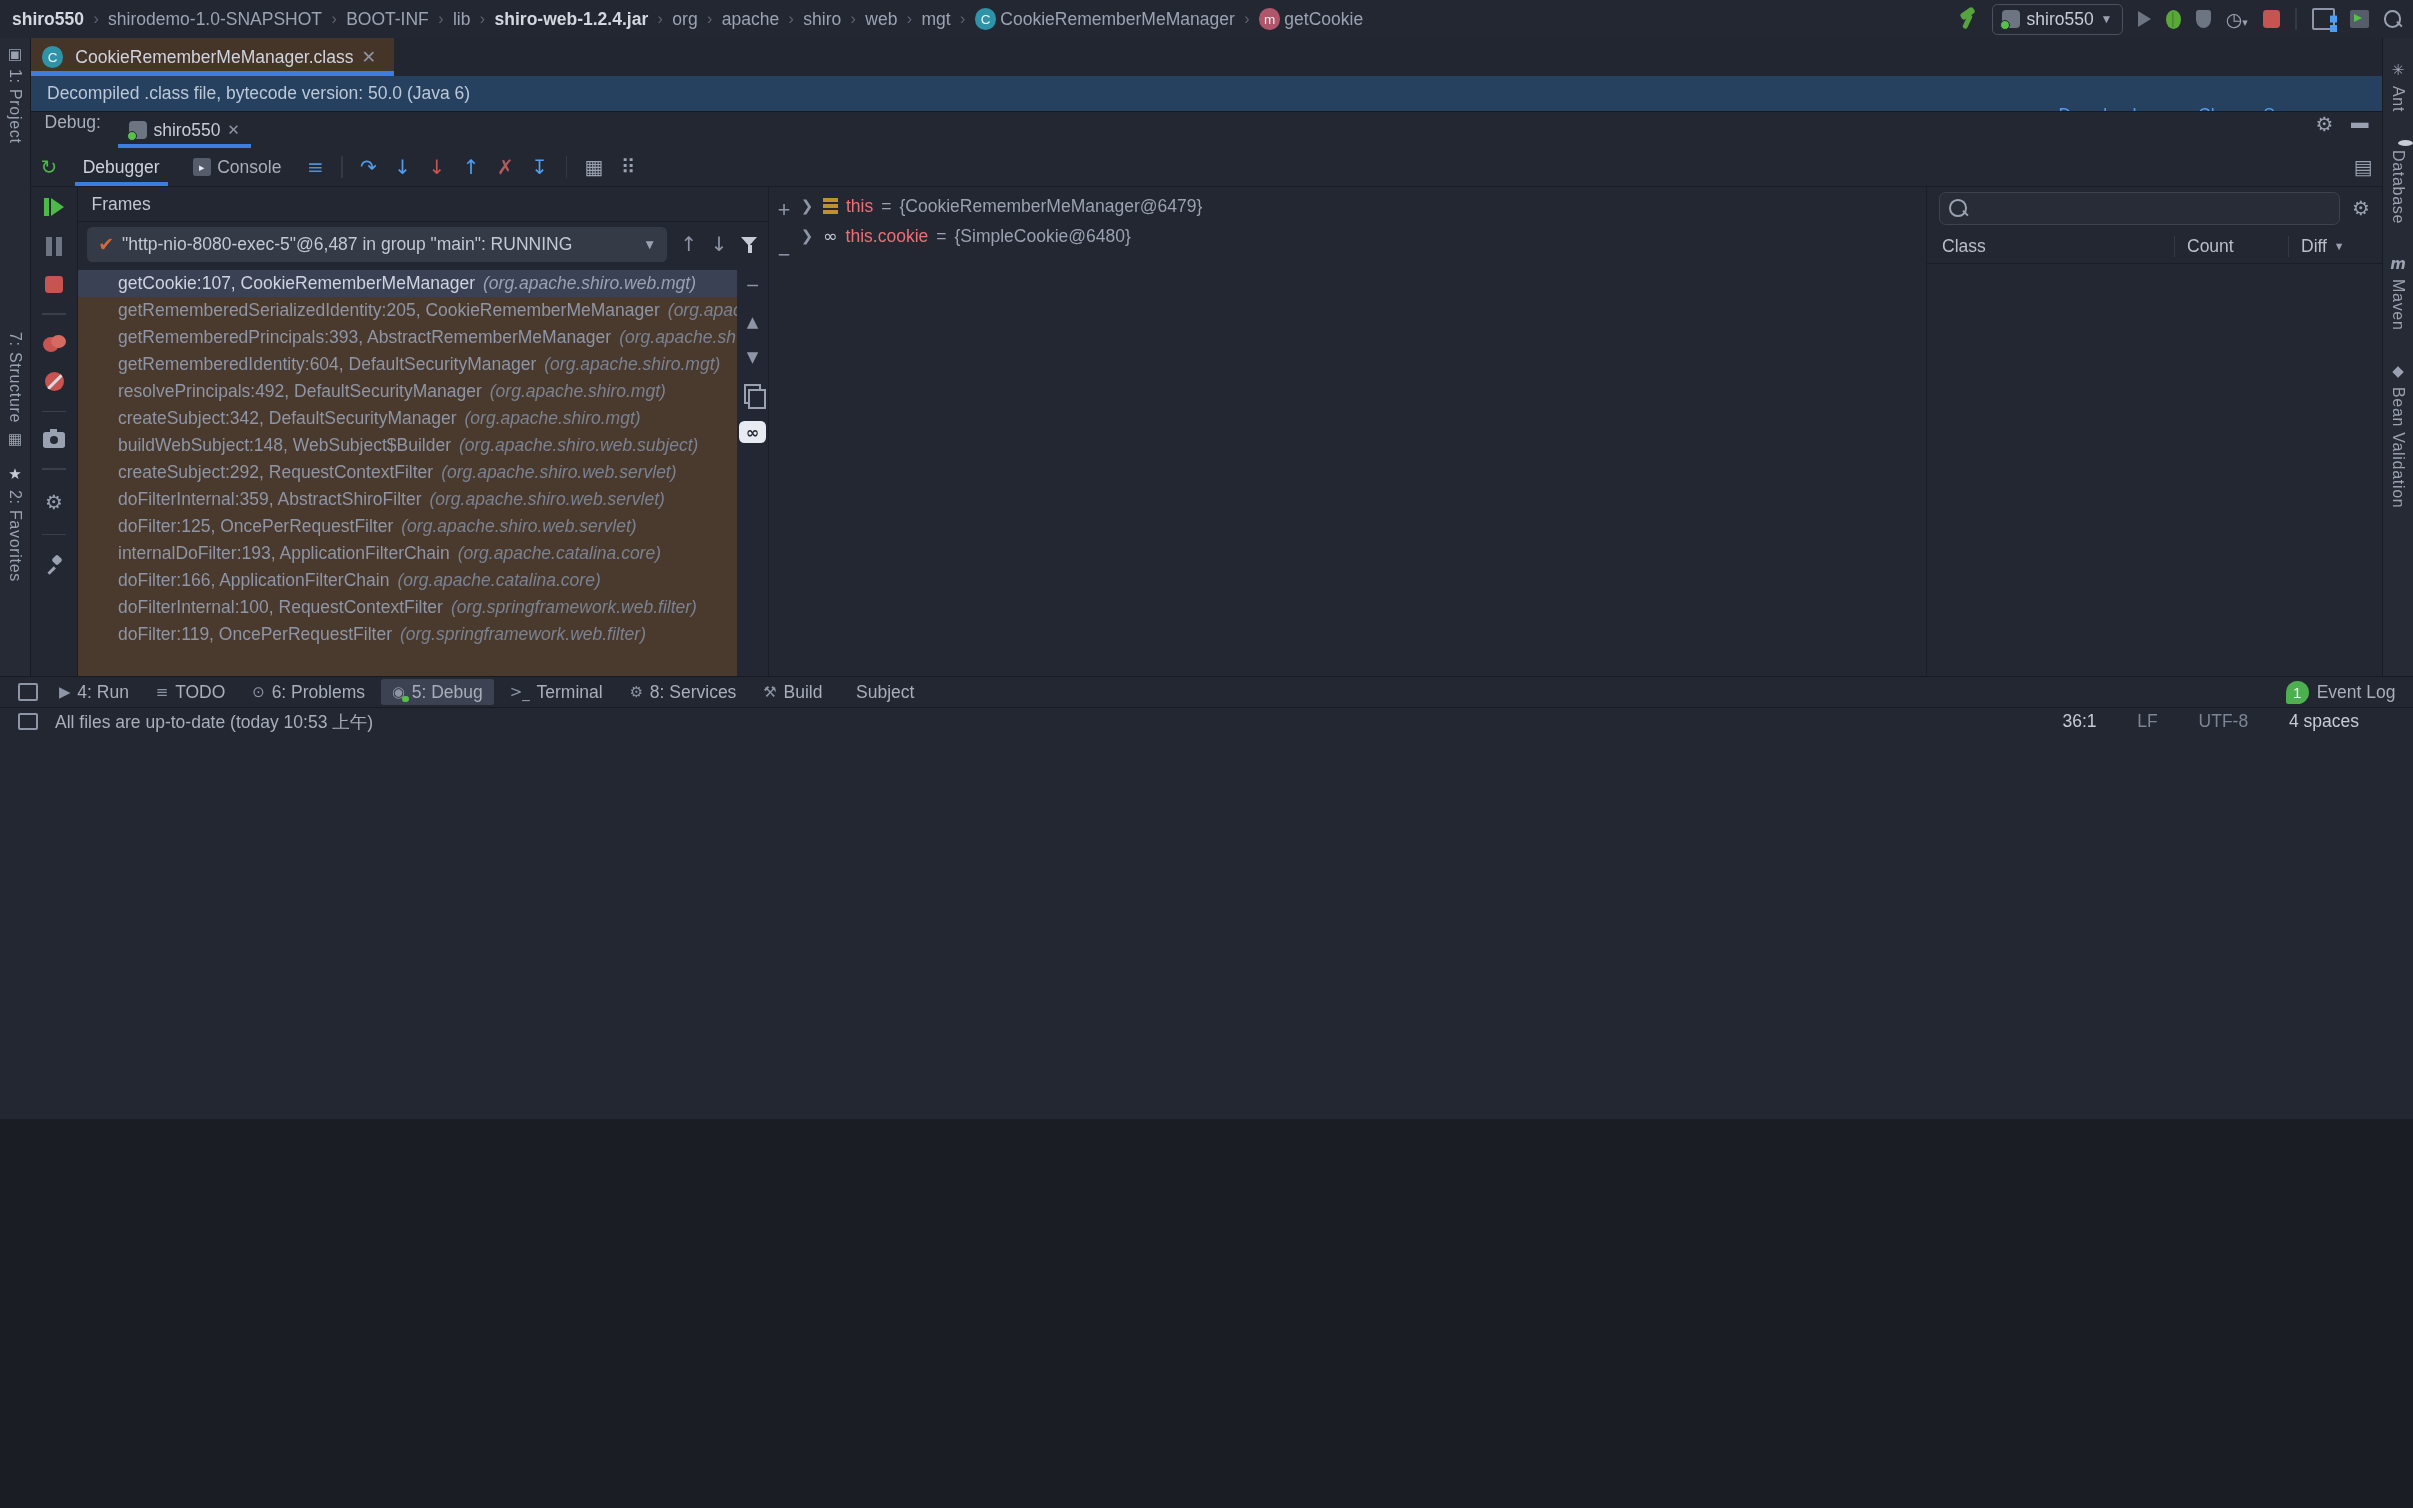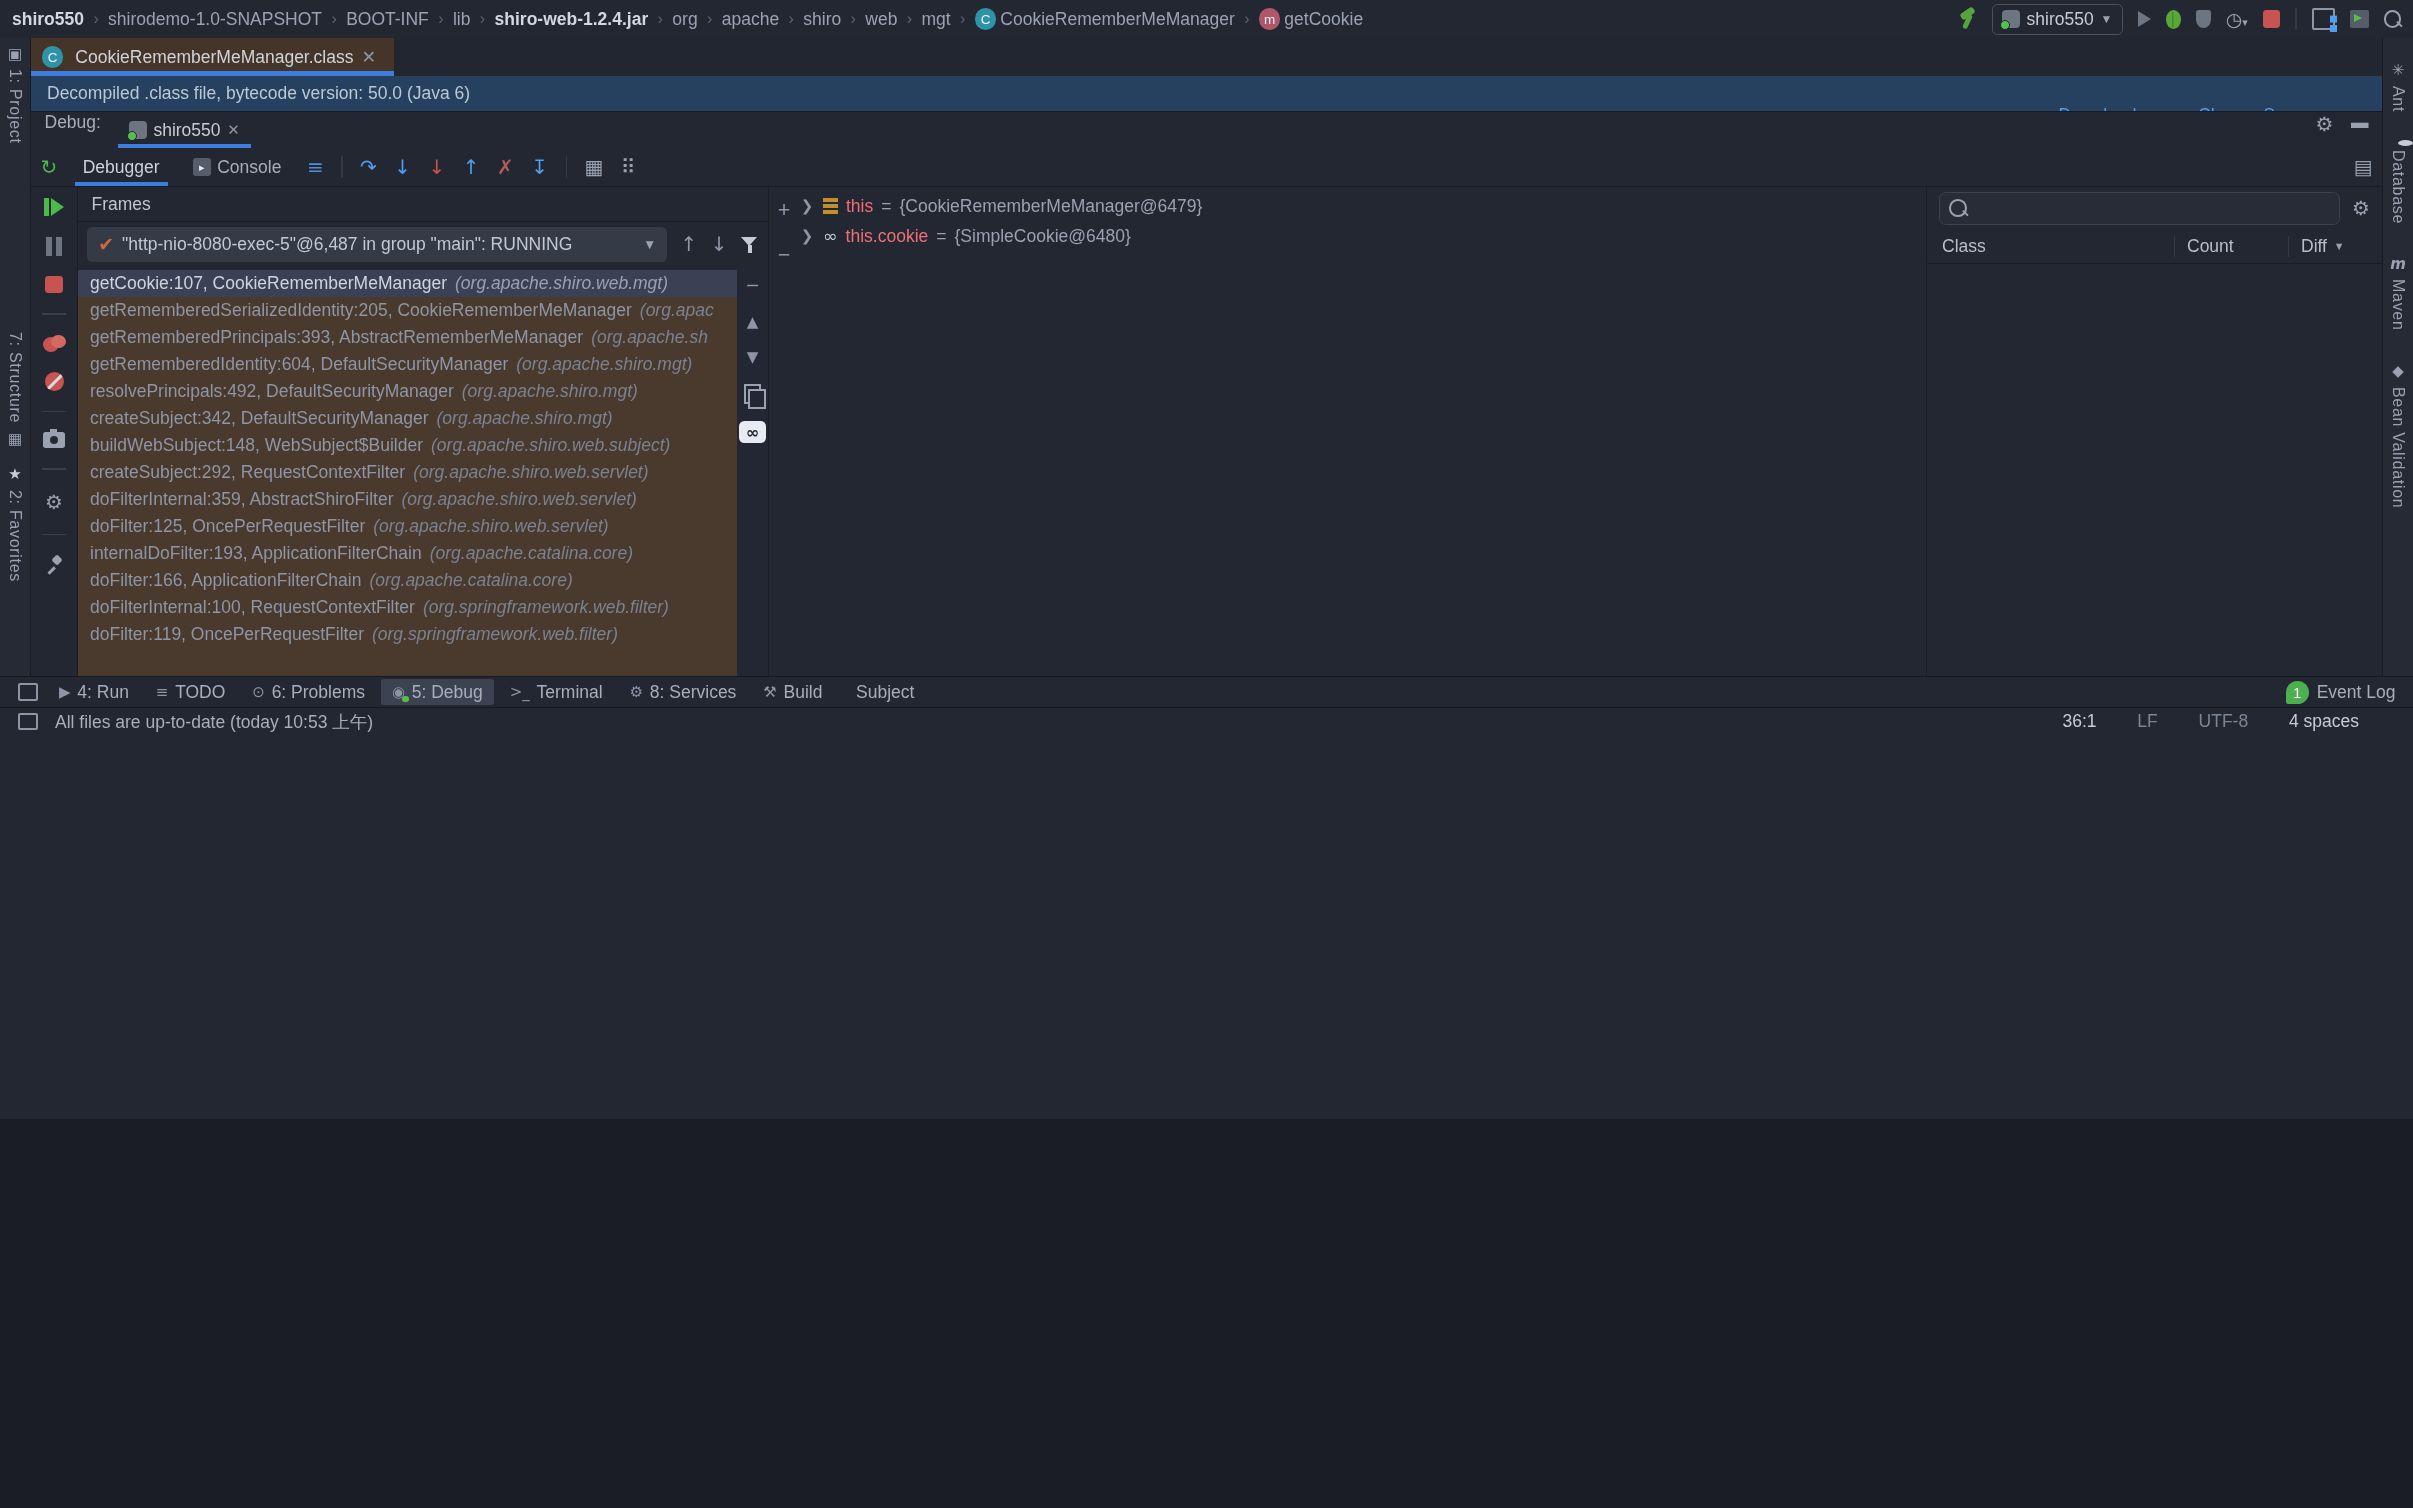--- a/index.html
+++ b/index.html
@@ -107,21 +107,21 @@
   #thread-combo{flex:1;display:flex;align-items:center;gap:8px;background:#343a46;border-radius:5.4px;height:35px;padding:0 10.8px;color:#c3c9d4;}
   #thread-combo .chk{color:#d06a3f;font-size:19px;font-family:"DejaVu Sans",sans-serif;}
   #thread-combo .dd{margin-left:auto;color:#9aa1b0;font-size:13.5px;}
   .arrow-btn{color:#8d95a6;font-size:20px;font-family:"DejaVu Sans",sans-serif;}
   .i-funnel{position:relative;width:17.5px;height:17.5px;}
   .i-funnel::before{content:"";position:absolute;left:0;top:1.3px;border-left:8.8px solid transparent;border-right:8.8px solid transparent;border-top:9.4px solid #c6ccd6;}
   .i-funnel::after{content:"";position:absolute;left:6.7px;top:9.4px;width:4px;height:8px;background:#c6ccd6;}
   #frames-body{flex:1;display:flex;min-height:0;}
   #frames-list{flex:1;background:#4a3a2d;display:flex;flex-direction:column;overflow:hidden;}
   .frame-row{height:27px;flex:none;display:flex;align-items:center;padding:0 12px;gap:8px;white-space:nowrap;overflow:hidden;}
-  .frame-row .fmethod{color:#8d95a6;}
+  .frame-row .fmethod{color:#8d95a6;margin-left:28px;}
   .frame-row .fpkg{color:#7a8292;font-style:italic;}
   .frame-row.sel{background:#3a4154;}
   .frame-row.sel .fmethod{color:#ced4de;}
   .frame-row.sel .fpkg{color:#9aa1b0;}
   .frame-row.first-strip{margin-top:4px;}
   #frames-ctrls{width:31px;background:#232733;display:flex;flex-direction:column;align-items:center;gap:17.5px;padding-top:9.4px;}
   .i-copy{position:relative;width:13.5px;height:16px;border:2px solid #9aa1b0;}
   .i-copy::after{content:"";position:absolute;left:2.7px;top:2.7px;width:13.5px;height:16px;border:2px solid #9aa1b0;background:#232733;}
   .inf-badge{width:27px;height:21.5px;background:#e8ecf2;border-radius:5.4px;color:#232733;font-size:16px;font-weight:bold;
      display:flex;align-items:center;justify-content:center;font-family:"DejaVu Sans",sans-serif;}

